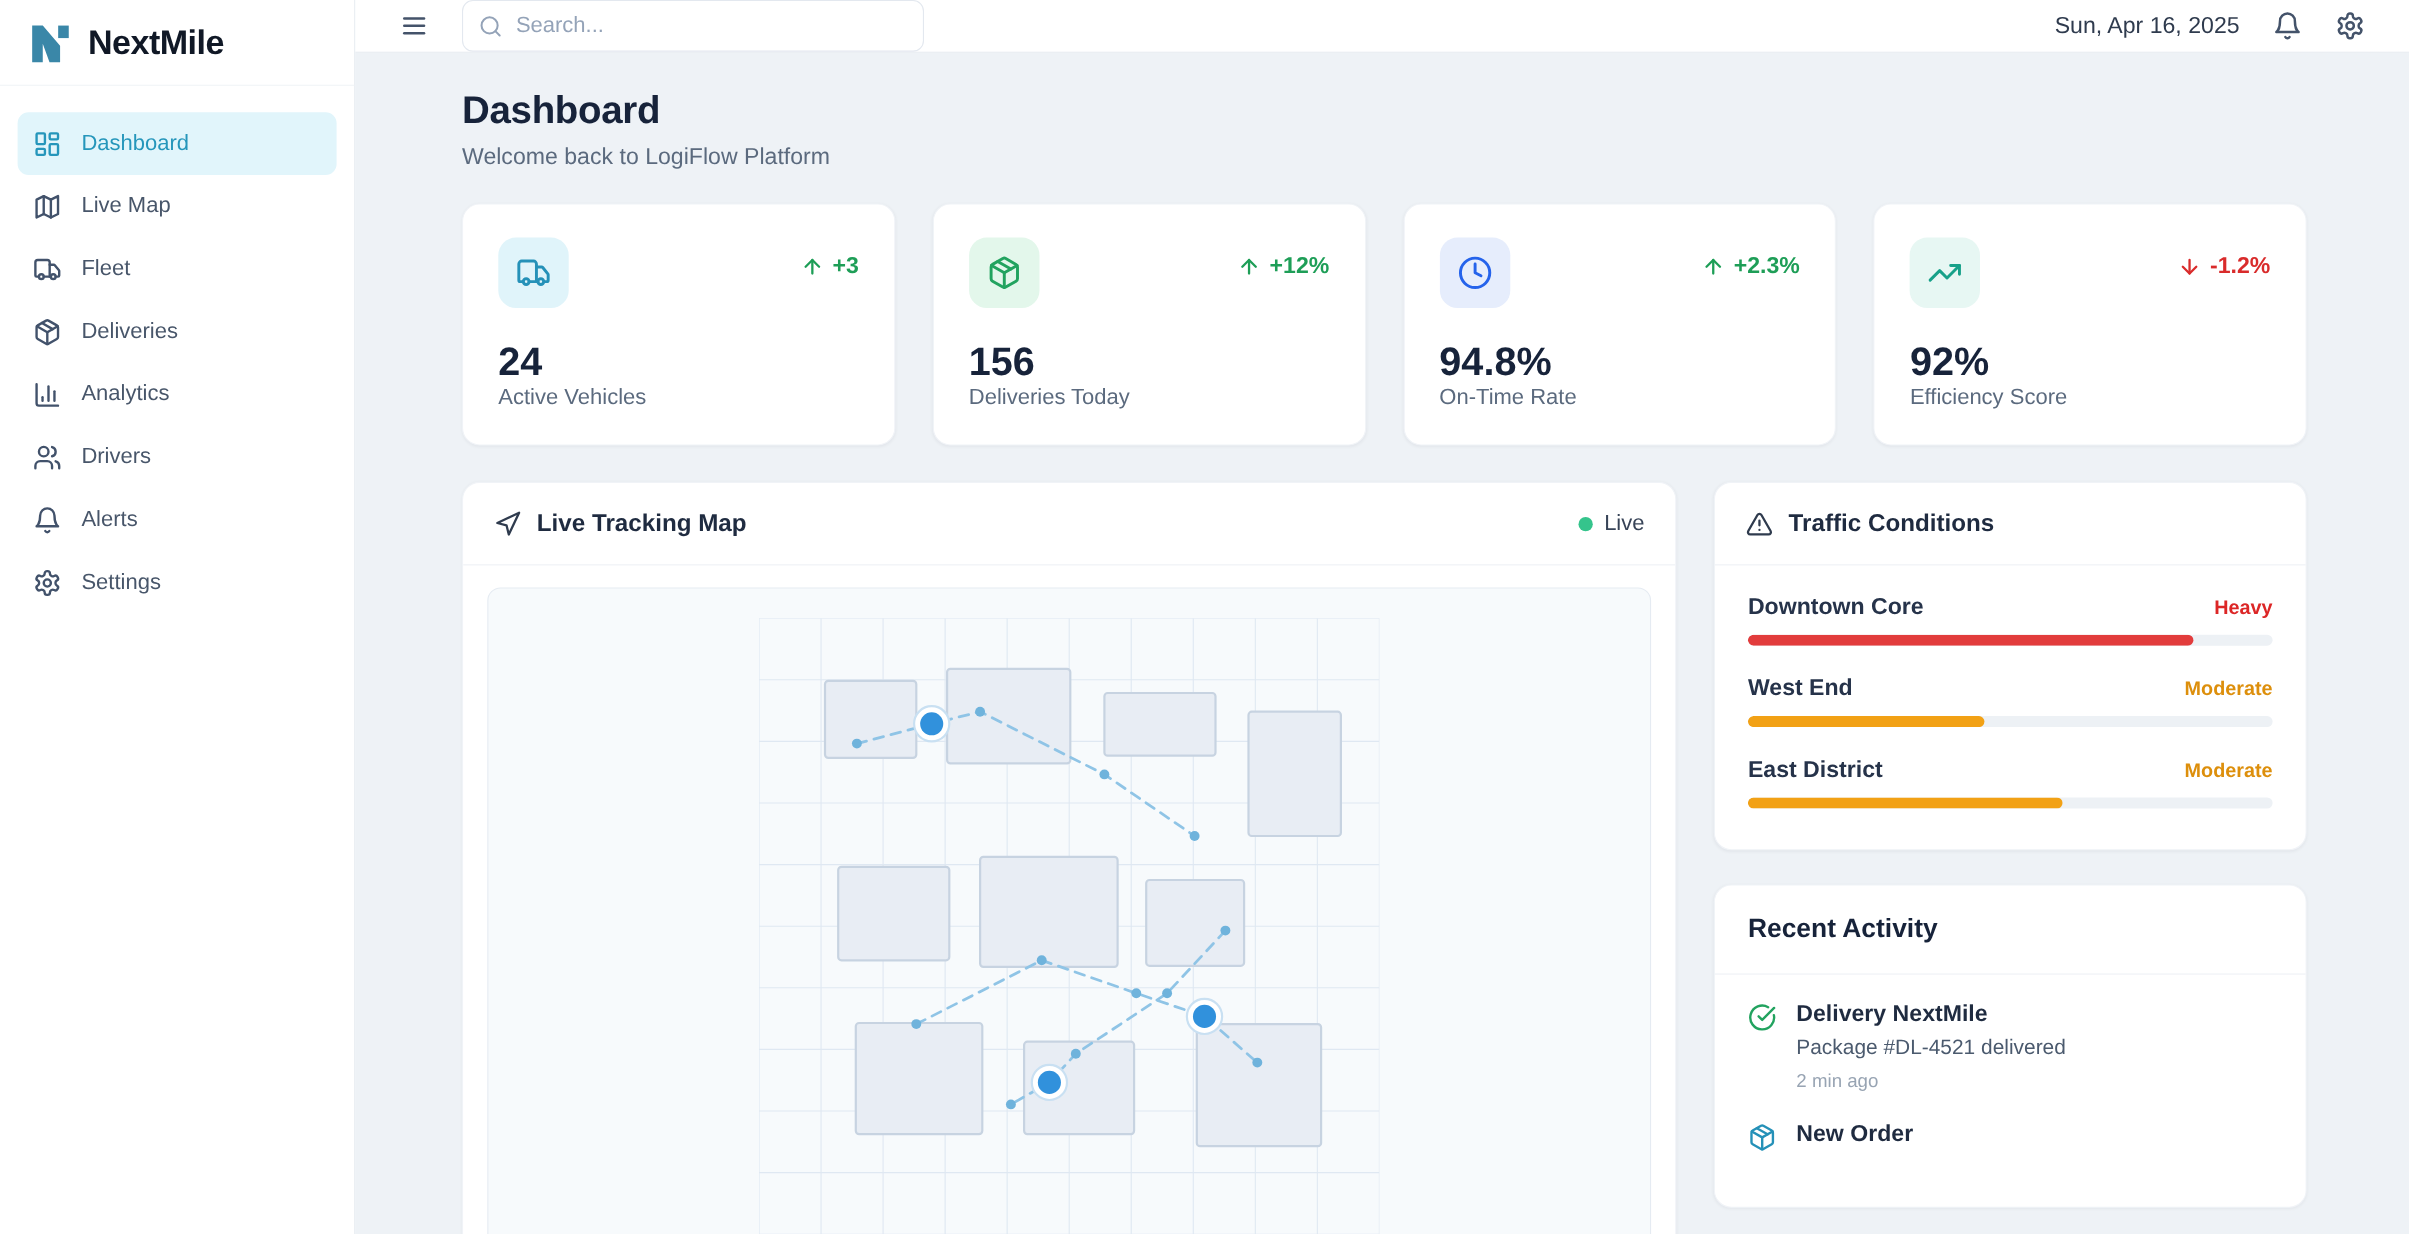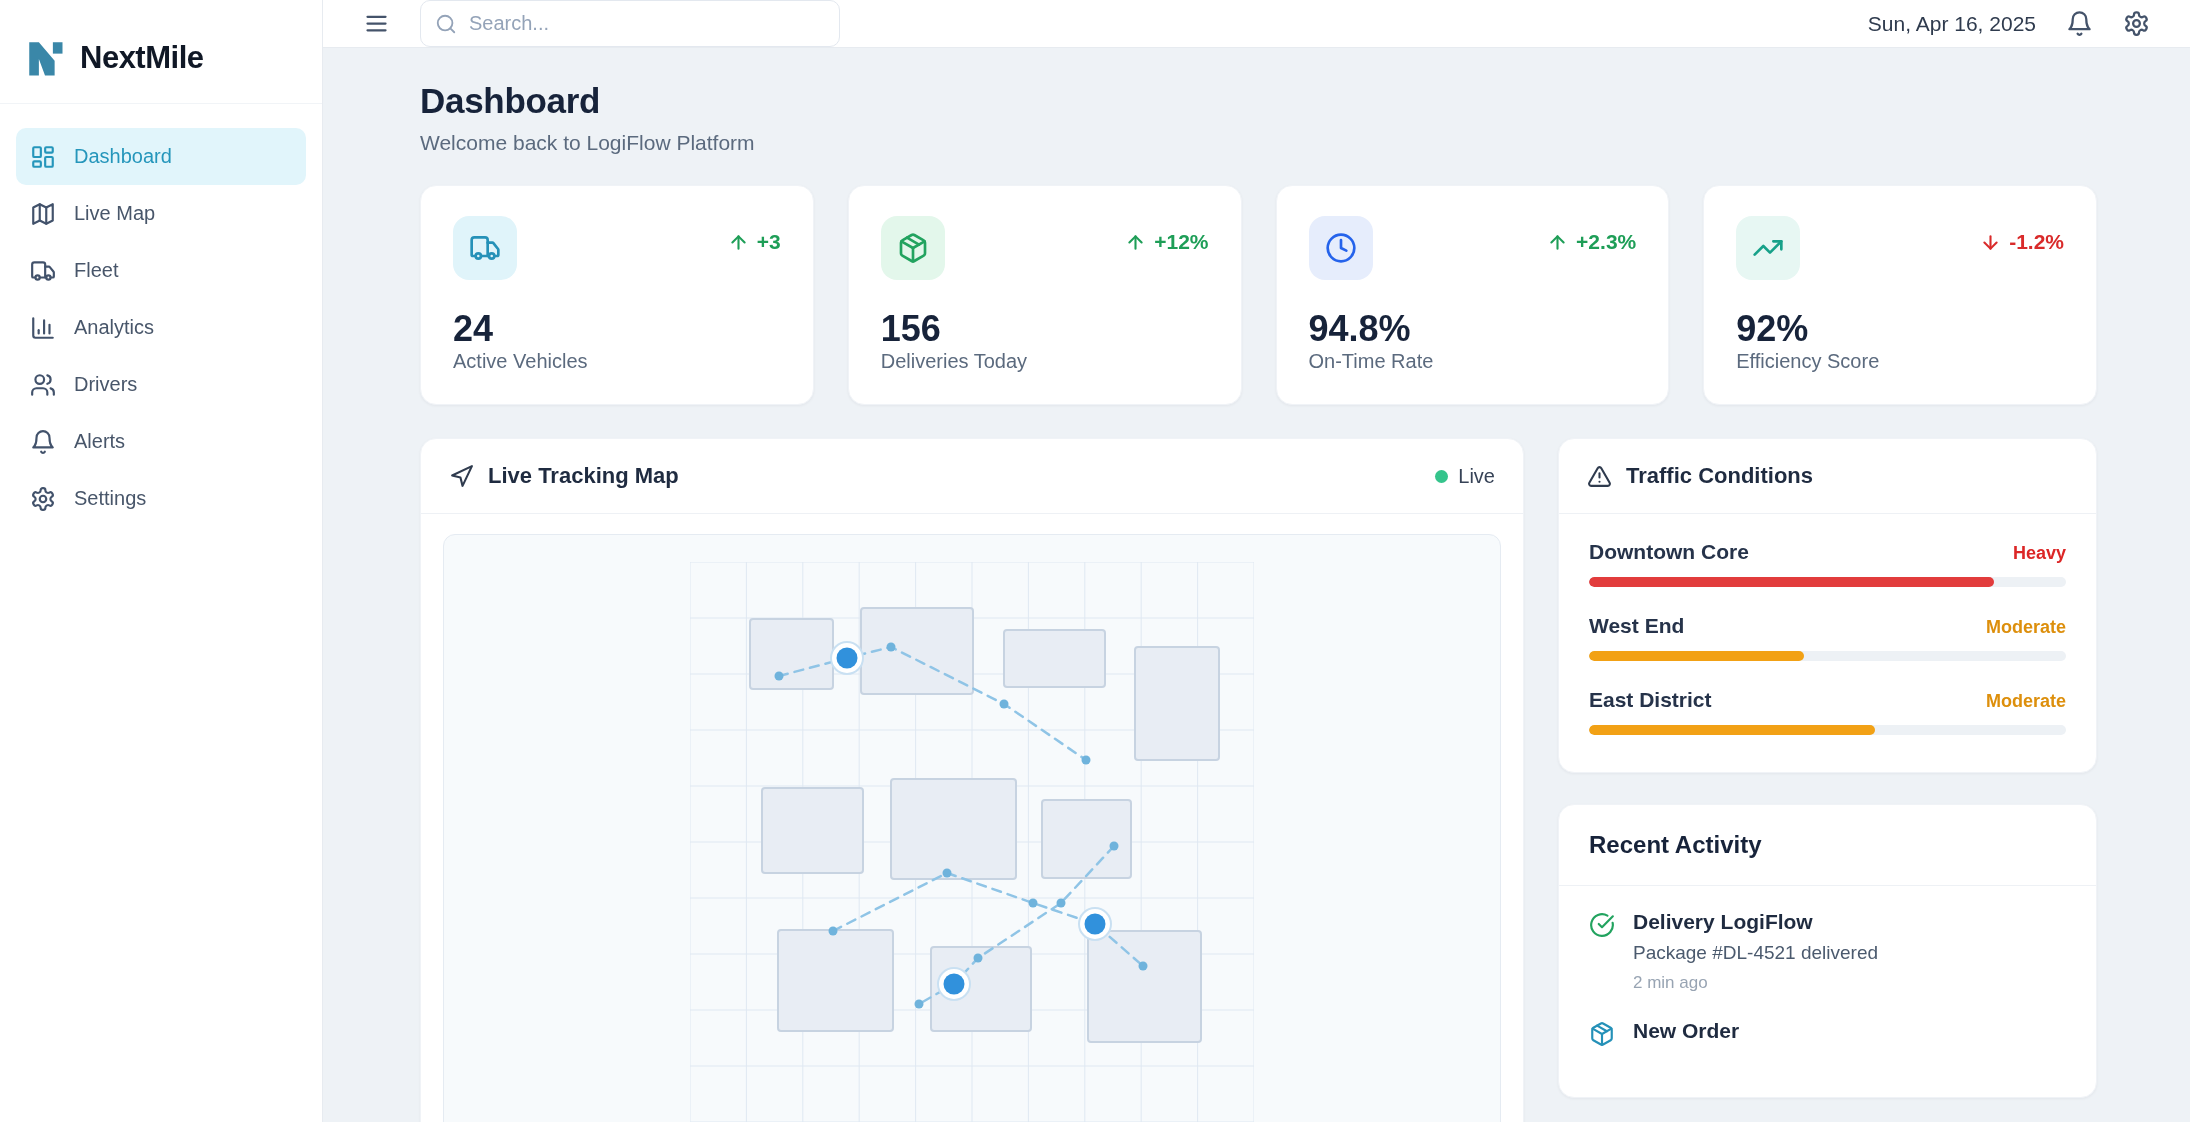--- a/index.html
+++ b/index.html
@@ -9,22 +9,22 @@
     background:#eef2f6; color:#1e293b;
   }
   .app { display:flex; width:100%; height:100%; }
 
   
   .sidebar {
     width:323px; min-width:323px; background:#ffffff;
     border-right:1px solid #e7ebf0; height:100%;
   }
   .brand {
-    height:92px; display:flex; align-items:center; gap:14px;
-    padding:0 24px; border-bottom:1px solid #f1f4f7;margin-top:12px;
+    height:78px; display:flex; align-items:center; gap:14px;
+    padding:0 24px; border-bottom:1px solid #f1f4f7;
   }
   .brand-name { font-size:31px; font-weight:800; color:#101826; letter-spacing:-0.5px; }
   .nav { padding:24px 16px 0 16px; }
   .nav-item {
     display:flex; align-items:center; gap:18px; height:57px;
     padding:0 14px; border-radius:10px; cursor:pointer;
     color:#48566a; font-size:20px; font-weight:500;
   }
   .nav-item svg { width:26px; height:26px; stroke:#42526b; }
   .nav-item.active { background:#e1f5fb; color:#2596bb; }
@@ -158,20 +158,29 @@
       </div>
       <div class="nav-item">
         <svg viewBox="0 0 24 24" fill="none" stroke-width="2" stroke-linecap="round" stroke-linejoin="round">
             <path d="M14 18V6a2 2 0 0 0-2-2H4a2 2 0 0 0-2 2v11a1 1 0 0 0 1 1h2"></path>
             <path d="M15 18H9"></path>
             <path d="M19 18h2a1 1 0 0 0 1-1v-3.65a1 1 0 0 0-.22-.62l-3.48-4.35A1 1 0 0 0 17.52 8H14"></path>
             <circle cx="17" cy="18" r="2"></circle>
             <circle cx="7" cy="18" r="2"></circle>
           </svg>
         <span>Fleet</span>
+      </div>
+      <div class="nav-item">
+        <svg viewBox="0 0 24 24" fill="none" stroke-width="2" stroke-linecap="round" stroke-linejoin="round">
+            <path d="m7.5 4.27 9 5.15"></path>
+            <path d="M21 8a2 2 0 0 0-1-1.73l-7-4a2 2 0 0 0-2 0l-7 4A2 2 0 0 0 3 8v8a2 2 0 0 0 1 1.73l7 4a2 2 0 0 0 2 0l7-4A2 2 0 0 0 21 16Z"></path>
+            <path d="m3.3 7 8.7 5 8.7-5"></path>
+            <path d="M12 22V12"></path>
+          </svg>
+        <span>Deliveries</span>
       </div>
       <div class="nav-item">
         <svg viewBox="0 0 24 24" fill="none" stroke-width="2" stroke-linecap="round" stroke-linejoin="round">
             <path d="M3 3v16a2 2 0 0 0 2 2h16"></path>
             <path d="M18 17V9"></path>
             <path d="M13 17V5"></path>
             <path d="M8 17v-3"></path>
           </svg>
         <span>Analytics</span>
       </div>
@@ -445,21 +454,21 @@
             <div class="activity-head">
               <span class="activity-title">Recent Activity</span>
             </div>
             <div class="activity-body">
               <div class="activity-item">
                 <svg class="a-check" viewBox="0 0 24 24" fill="none" stroke-width="2" stroke-linecap="round" stroke-linejoin="round">
                     <path d="M21.801 10A10 10 0 1 1 17 3.335"></path>
                     <path d="m9 11 3 3L22 4"></path>
                   </svg>
                 <div>
-                  <div class="a-title">Delivery LogiFlow</div>
+                  <div class="a-title">Delivery NextMile</div>
                   <div class="a-detail">Package #DL-4521 delivered</div>
                   <div class="a-time">2 min ago</div>
                 </div>
               </div>
               <div class="activity-item">
                 <svg class="a-pack" viewBox="0 0 24 24" fill="none" stroke-width="2" stroke-linecap="round" stroke-linejoin="round">
                     <path d="m7.5 4.27 9 5.15"></path>
                     <path d="M21 8a2 2 0 0 0-1-1.73l-7-4a2 2 0 0 0-2 0l-7 4A2 2 0 0 0 3 8v8a2 2 0 0 0 1 1.73l7 4a2 2 0 0 0 2 0l7-4A2 2 0 0 0 21 16Z"></path>
                     <path d="m3.3 7 8.7 5 8.7-5"></path>
                     <path d="M12 22V12"></path>

